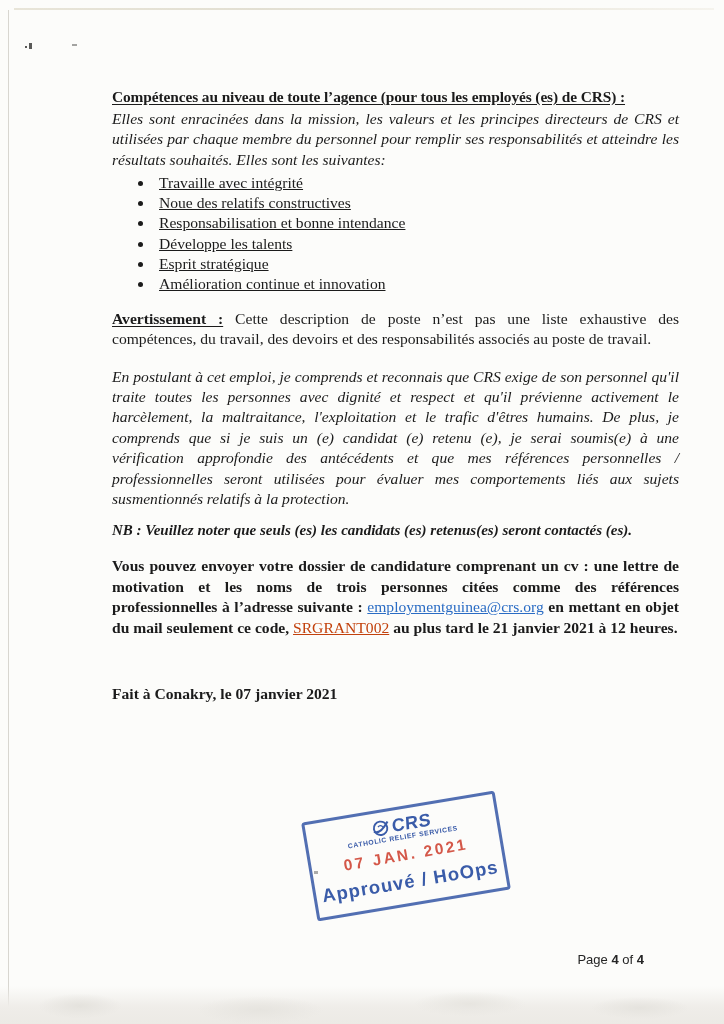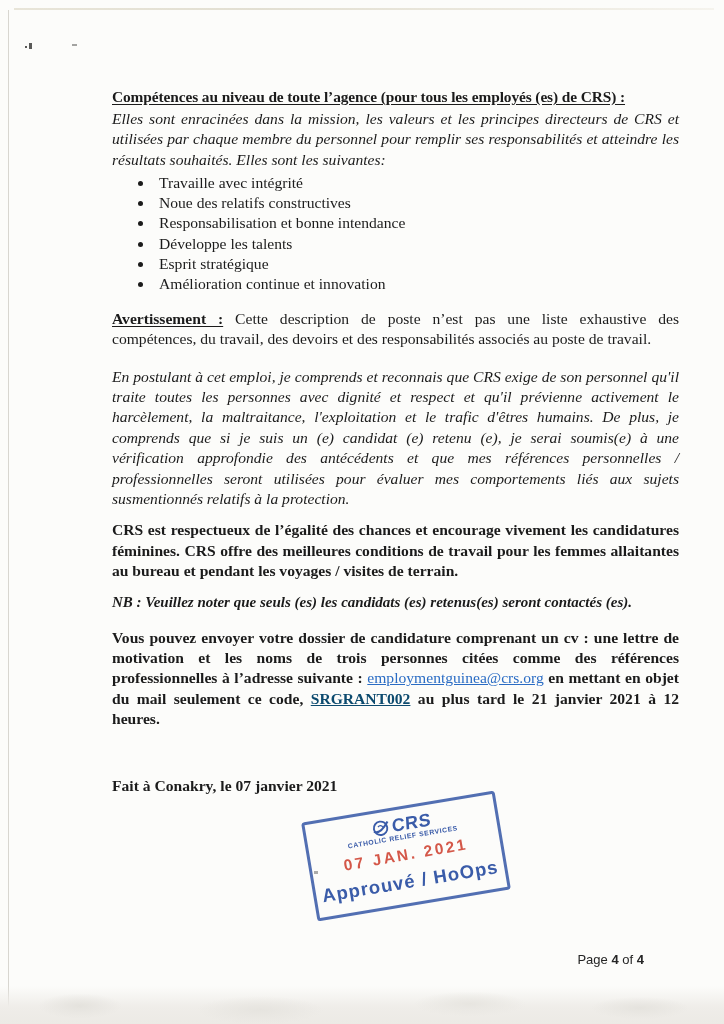--- a/index.html
+++ b/index.html
@@ -48,34 +48,34 @@
     margin-bottom: 3px;
   }
   p.just { text-align: justify; font-size: 15.6px; line-height: 20.4px; }
   .italic { font-style: italic; }
   .bold { font-weight: bold; }
   .bold-underline { font-weight: bold; text-decoration: underline; text-underline-offset: 2px; }
   .bullets {
     list-style: none; margin: 3px 0 15px 0;
   }
   .bullets li {
-    font-size: 15.6px; line-height: 20.1px; padding-left: 47px; position: relative;
+    font-size: 15.6px; line-height: 20.1px; padding-left: 47px; position: relative; text-decoration: underline;
   }
   .bullets li::before {
     content: ""; position: absolute; left: 26px; top: 8px;
     width: 5px; height: 5px; border-radius: 50%; background: #1b1b1b;
   }
   .mb-warning { margin-bottom: 17px; }
   .mb-pledge { margin-bottom: 11px; }
   .mb-equal { margin-bottom: 10px; }
   .mb-nb { margin-bottom: 15px; }
   .pledge { line-height: 20.6px; }
   .nb-line { font-size: 15px; line-height: 21px; font-weight: bold; font-style: italic; }
   .link-email { color: #2a6cc4; text-decoration: underline; font-weight: normal; cursor: pointer; }
-  .link-code { color: #0c4a6e; text-decoration: underline; font-weight: bold; cursor: pointer; }
+  .link-code { color: #c2410c; text-decoration: underline; font-weight: normal; cursor: pointer; }
   .dateline { margin-top: 47px; font-size: 15.6px; font-weight: bold; }
 
   
   .stamp {
     position: absolute; left: 308px; top: 806px; width: 196px; height: 100px;
     border: 3px solid rgba(44, 80, 163, 0.88);
     border-radius: 3px;
     transform: rotate(-9.5deg);
     color: #2c50a3;
     text-align: center;
@@ -135,21 +135,20 @@
     <li>Développe les talents</li>
     <li>Esprit stratégique</li>
     <li>Amélioration continue et innovation</li>
   </ul>
 
   <p class="just mb-warning"><span class="bold-underline">Avertissement :</span>
     <span>Cette description de poste n’est pas une liste exhaustive des compétences, du travail, des devoirs et des responsabilités associés au poste de travail.</span></p>
 
   <p class="just italic pledge mb-pledge">En postulant à cet emploi, je comprends et reconnais que CRS exige de son personnel qu'il traite toutes les personnes avec dignité et respect et qu'il prévienne activement le harcèlement, la maltraitance, l'exploitation et le trafic d'êtres humains. De plus, je comprends que si je suis un (e) candidat (e) retenu (e), je serai soumis(e) à une vérification approfondie des antécédents et que mes références personnelles / professionnelles seront utilisées pour évaluer mes comportements liés aux sujets susmentionnés relatifs à la protection.</p>
 
-  <p class="just bold mb-equal">CRS est respectueux de l’égalité des chances et encourage vivement les candidatures féminines. CRS offre des meilleures conditions de travail pour les femmes allaitantes au bureau et pendant les voyages / visites de terrain.</p>
 
   <p class="nb-line mb-nb">NB : Veuillez noter que seuls (es) les candidats (es) retenus(es) seront contactés (es).</p>
 
   <p class="just bold"><span>Vous pouvez envoyer votre dossier de candidature comprenant un cv : une lettre de motivation et les noms de trois personnes citées comme des références professionnelles à l’adresse suivante : </span><a class="link-email">employmentguinea@crs.org</a><span> en mettant en objet du mail seulement ce code, </span><a class="link-code">SRGRANT002</a><span> au plus tard le 21 janvier 2021 à 12 heures.</span></p>
 
   <p class="dateline">Fait à Conakry, le 07 janvier 2021</p>
 
 </div>
 
 <div class="stamp">

